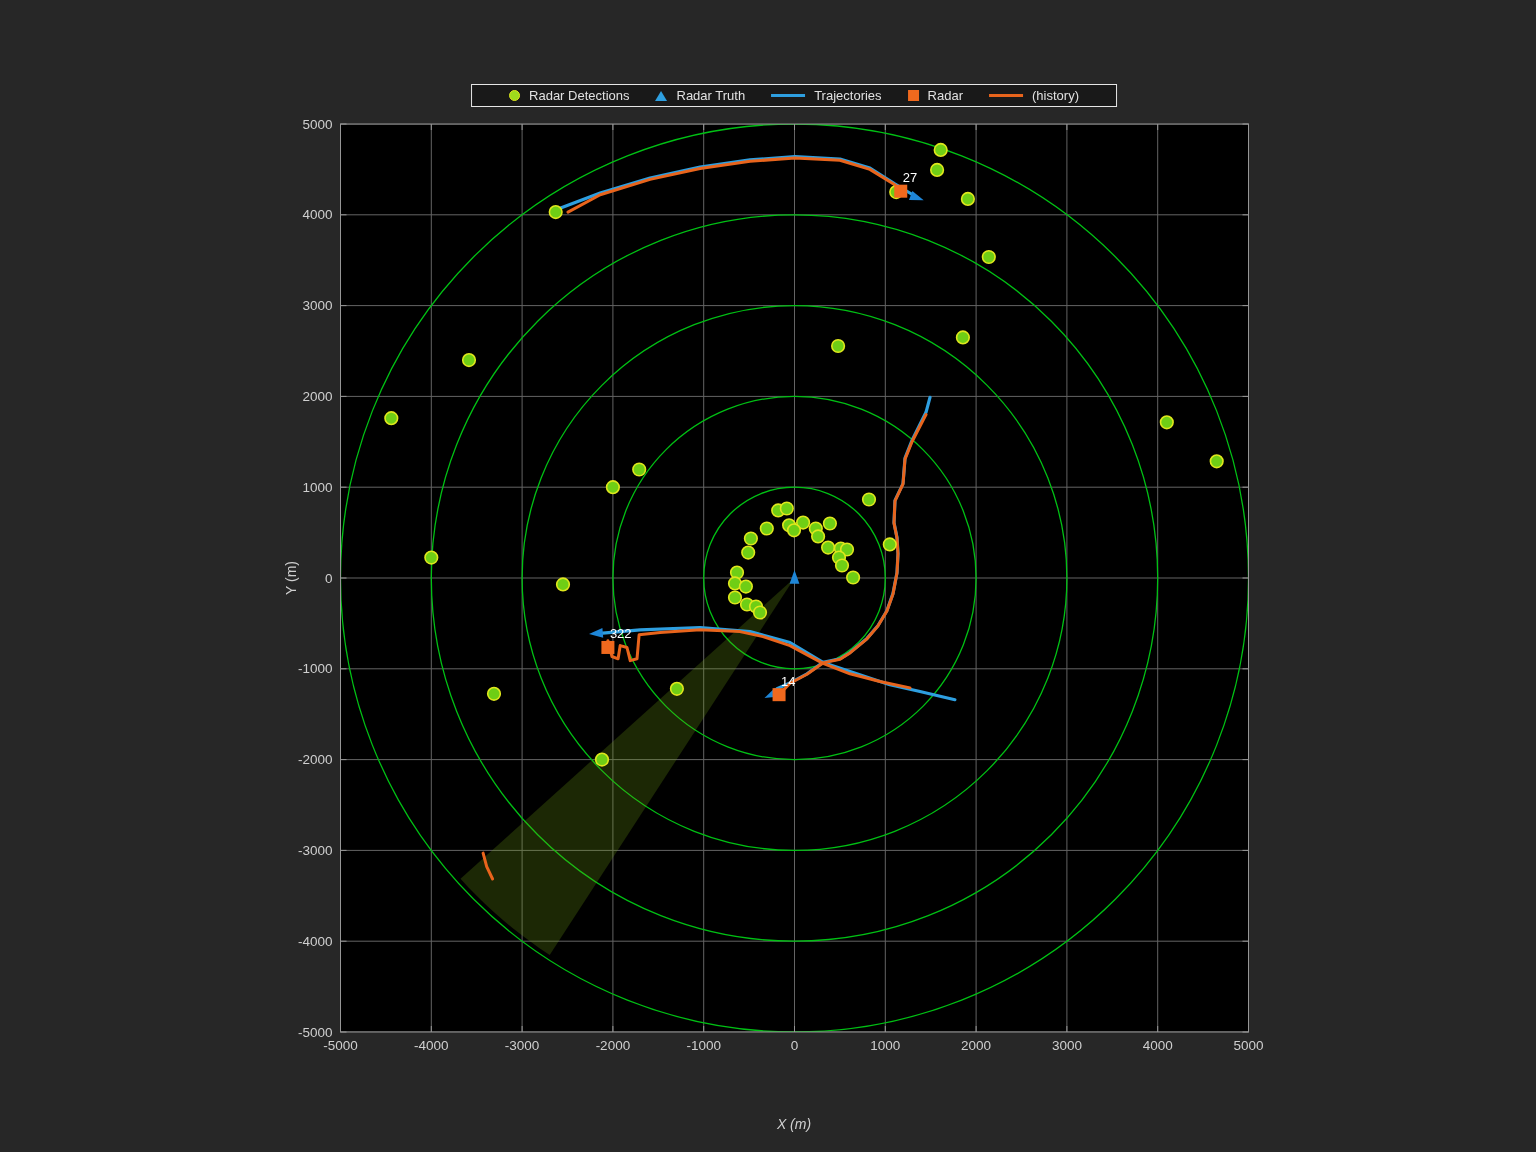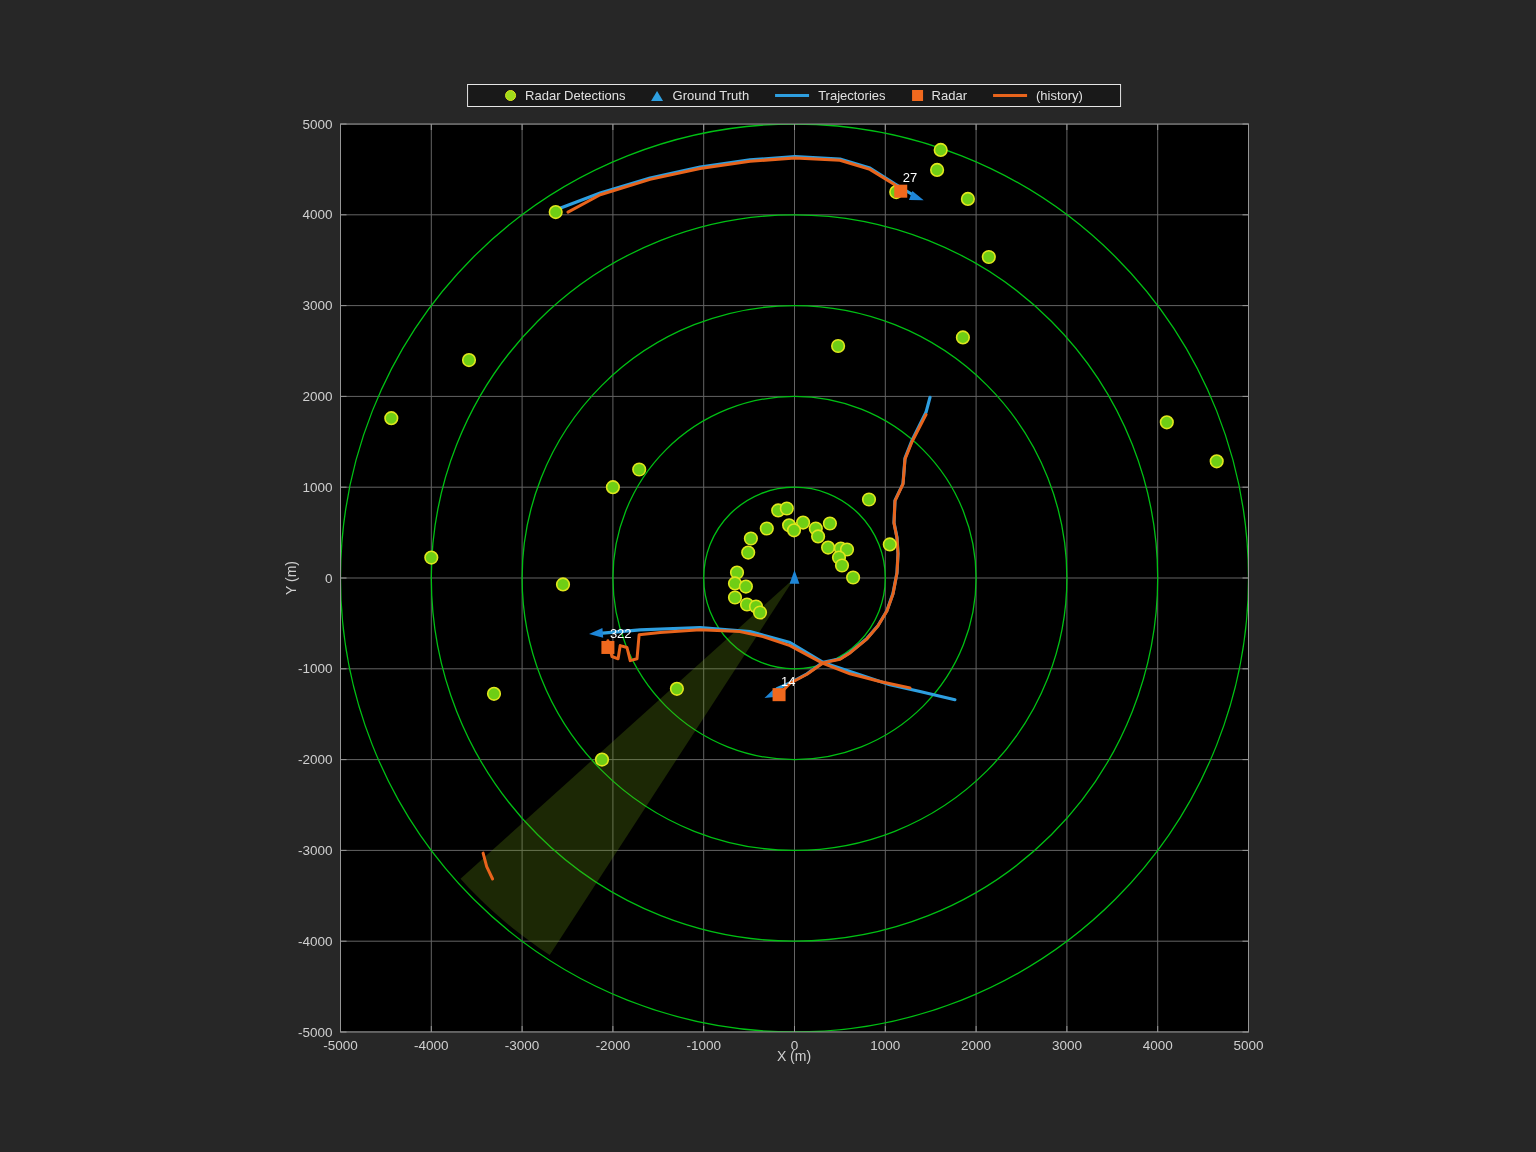--- a/index.html
+++ b/index.html
@@ -11,21 +11,21 @@
           padding:3px 24px;white-space:nowrap;}
   .legend-item{display:flex;align-items:center;margin:0 13px;}
   .legend-item .ltext{color:#e0e0e0;font-size:13px;margin-left:9px;}
   .lmark-dot{width:9px;height:9px;border-radius:50%;background:#9fdc1c;border:1.5px solid #dfe71c;}
   .lmark-tri{width:0;height:0;border-left:6px solid transparent;border-right:6px solid transparent;
              border-bottom:10px solid #2e9fe0;}
   .lmark-line-blue{width:34px;height:3px;background:#2e9fe0;}
   .lmark-line-orange{width:34px;height:3px;background:#e8641c;}
   .lmark-square{width:11px;height:11px;background:#f0691e;}
   .axis-title{position:absolute;color:#cfcfcf;font-size:14px;}
-  #xlabel{left:794px;top:1048px;transform:translateX(-50%);}
+  #xlabel{left:794px;top:1116px;transform:translateX(-50%);font-style:italic;}
   #ylabel{left:291px;top:578px;transform:translate(-50%,-50%) rotate(-90deg);}
 </style>
 </head>
 <body>
 
 <div id="figure">
   <svg id="plot-svg" width="1536" height="1152">
       <rect x="340.5" y="124" width="908" height="908" fill="#000000"></rect>
       <defs>
         <clipPath id="plotclip">
@@ -192,21 +192,21 @@
       <line x1="1248.5" y1="124" x2="1242.5" y2="124" stroke="#969696"></line>
       <text x="332.5" y="128.5" fill="#cfcfcf" font-size="13.5" text-anchor="end" font-family="&quot;Liberation Sans&quot;,sans-serif">5000</text>
     </svg>
   <div id="legend">
       <div class="legend-item">
         <span class="lmark-dot"></span>
         <span class="ltext">Radar Detections</span>
       </div>
       <div class="legend-item">
         <span class="lmark-tri"></span>
-        <span class="ltext">Ground Truth</span>
+        <span class="ltext">Radar Truth</span>
       </div>
       <div class="legend-item">
         <span class="lmark-line-blue"></span>
         <span class="ltext">Trajectories</span>
       </div>
       <div class="legend-item">
         <span class="lmark-square"></span>
         <span class="ltext">Radar</span>
       </div>
       <div class="legend-item">

